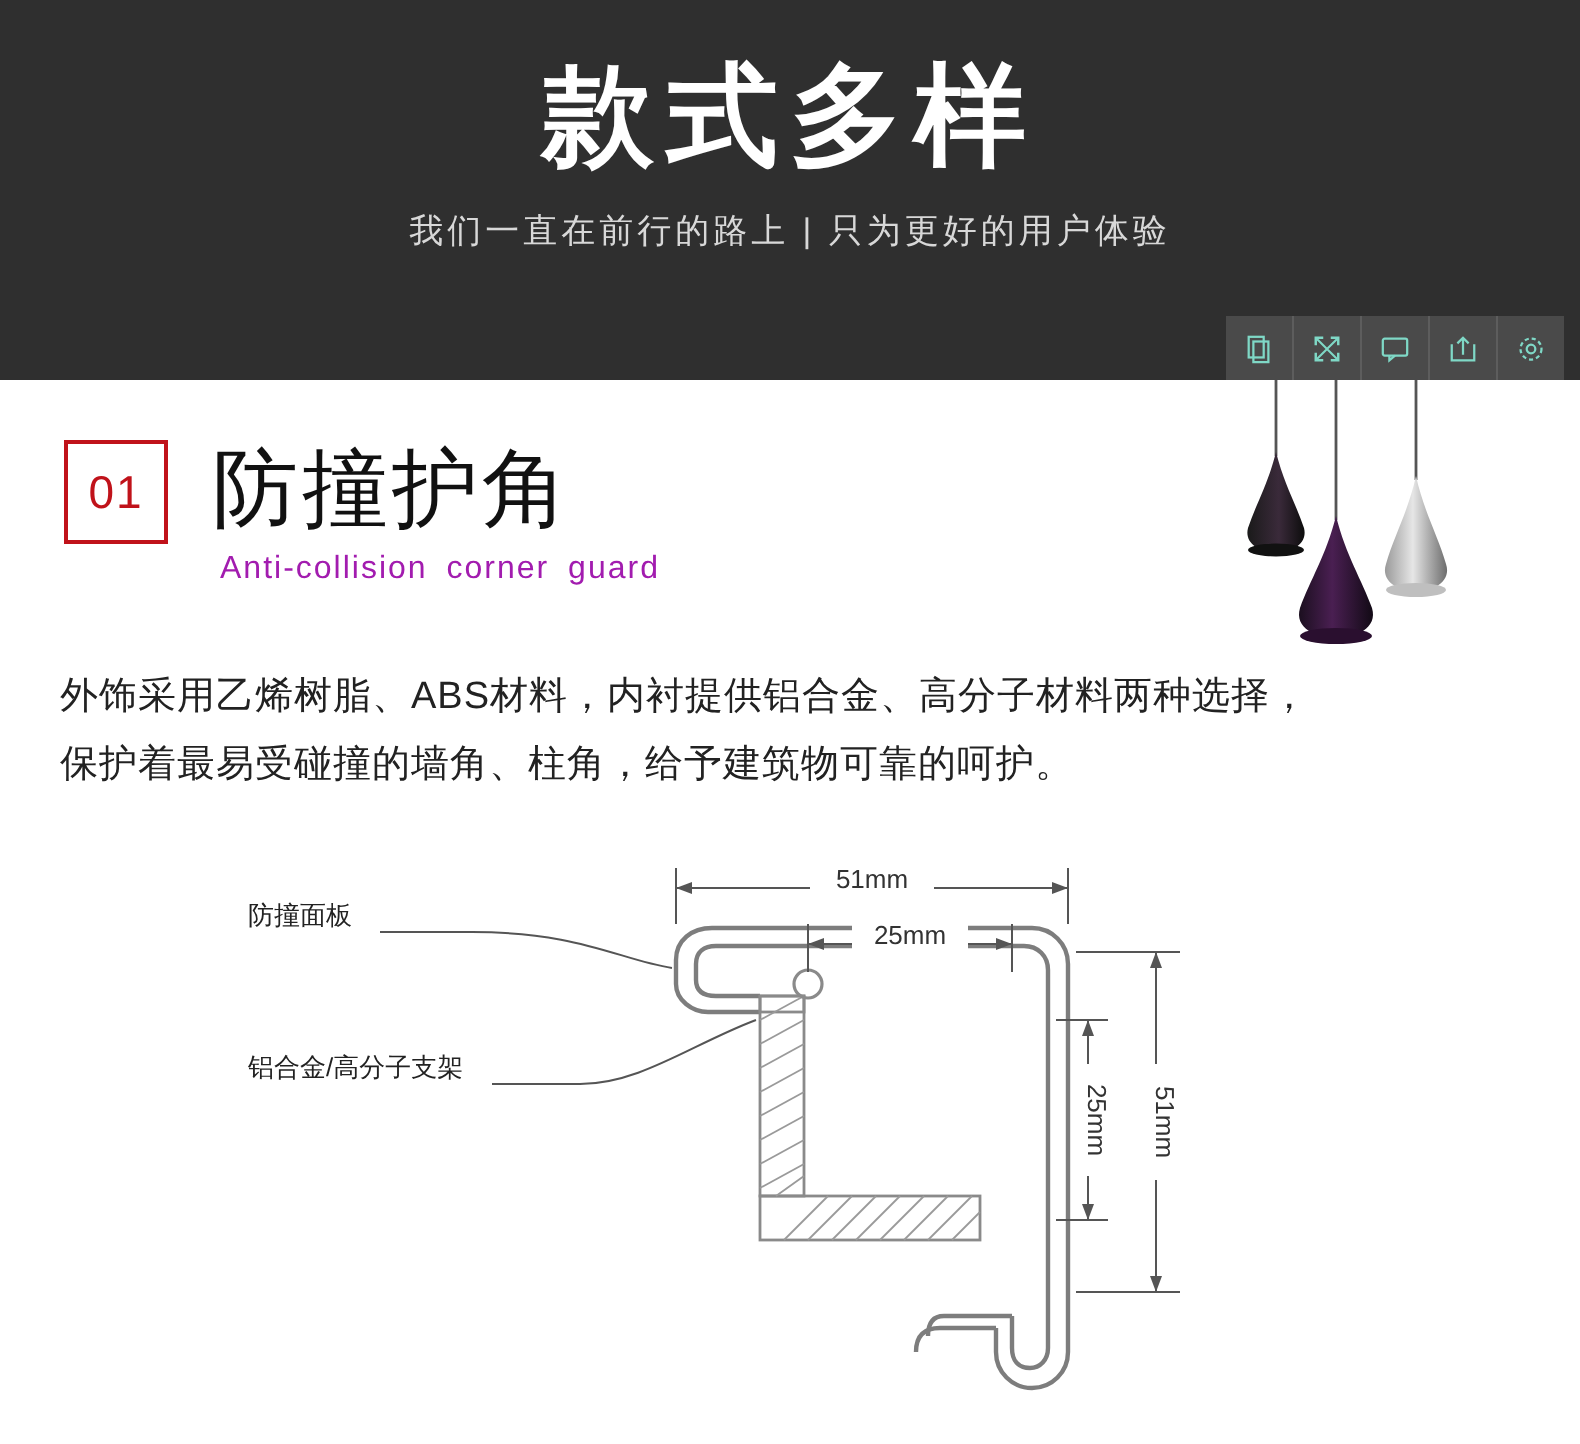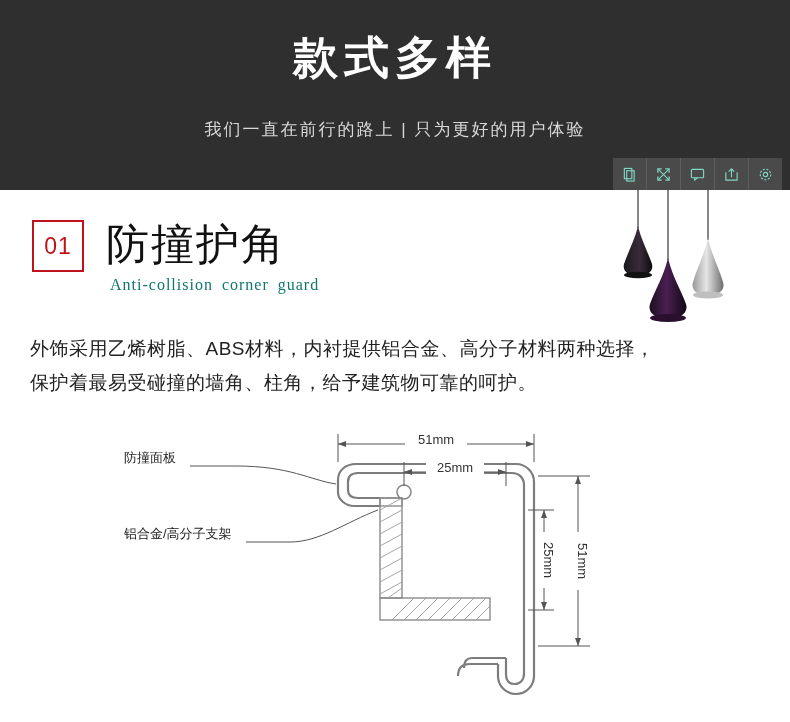--- a/index.html
+++ b/index.html
@@ -30,28 +30,28 @@
     background: #2f2f2f;
     overflow: hidden;
   }
   .hero-title {
     position: absolute;
     top: 30px;
     left: 0;
     width: 790px;
     text-align: center;
     color: #ffffff;
-    font-size: 45px;
+    font-size: 56px;
     font-weight: bold;
     letter-spacing: 6px;
     line-height: 56px;
   }
   .hero-sub {
     position: absolute;
-    top: 118px;
+    top: 104px;
     left: 0;
     width: 790px;
     text-align: center;
     color: #d8d8d8;
     font-size: 17px;
     letter-spacing: 2px;
   }
 
   
   .toolbar {
@@ -107,24 +107,23 @@
     font-size: 43px;
     color: #111111;
     letter-spacing: 2px;
     font-weight: normal;
   }
   .head-en {
     position: absolute;
     left: 110px;
     top: 60px;
     font-size: 16px;
-    color: #0f766e;
+    color: #a21caf;
     letter-spacing: 1px;
     word-spacing: 4px;
-    font-family: Liberation Serif, serif;
   }
 
   
   .lamps {
     position: absolute;
     right: 0;
     top: 190px;
     width: 200px;
     height: 150px;
     overflow: hidden;

